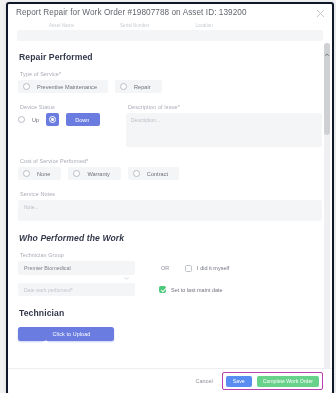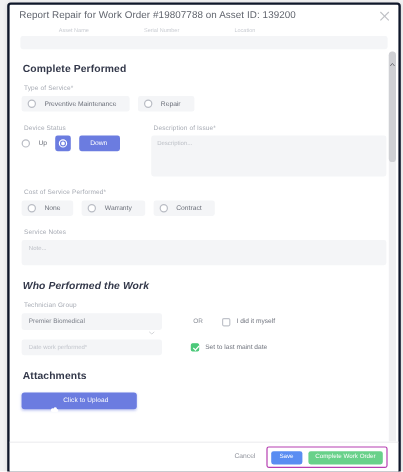--- a/index.html
+++ b/index.html
@@ -341,21 +341,21 @@
 
     <div class="ghost-row">
       <div class="ghost-labels">
         <span>Asset Name</span>
         <span>Serial Number</span>
         <span>Location</span>
       </div>
       <div class="ghost-field"></div>
     </div>
 
-    <div class="section-title">Complete Performed</div>
+    <div class="section-title">Repair Performed</div>
 
     <div class="field-label">Type of Service*</div>
     <div class="radio-row">
       <div class="radio-pill">
         <span class="radio-outer"></span>
         <span class="rlabel">Preventive Maintenance</span>
       </div>
       <div class="radio-pill">
         <span class="radio-outer"></span>
         <span class="rlabel">Repair</span>
@@ -425,21 +425,21 @@
     </div>
 
     <div class="date-row">
       <div class="date-input">Date work performed*</div>
       <div class="chk-row date-chk">
         <span class="chk-box checked"></span>
         <span class="chk-label">Set to last maint date</span>
       </div>
     </div>
 
-    <div class="section-title" style="margin-top:12px;">Attachments</div>
+    <div class="section-title" style="margin-top:12px;">Technician</div>
     <div class="upload-btn">
       <span class="cloud-icon">
         <svg width="7" height="6" viewBox="0 0 14 11">
           <path d="M11 5.2a3 3 0 0 0-5.8-1A2.4 2.4 0 0 0 2.6 10h8.2a2.4 2.4 0 0 0 .2-4.8z" fill="#ffffff"></path>
         </svg>
       </span>
       <span class="ulabel">Click to Upload</span>
     </div>
 
     <div class="scroll-track">

